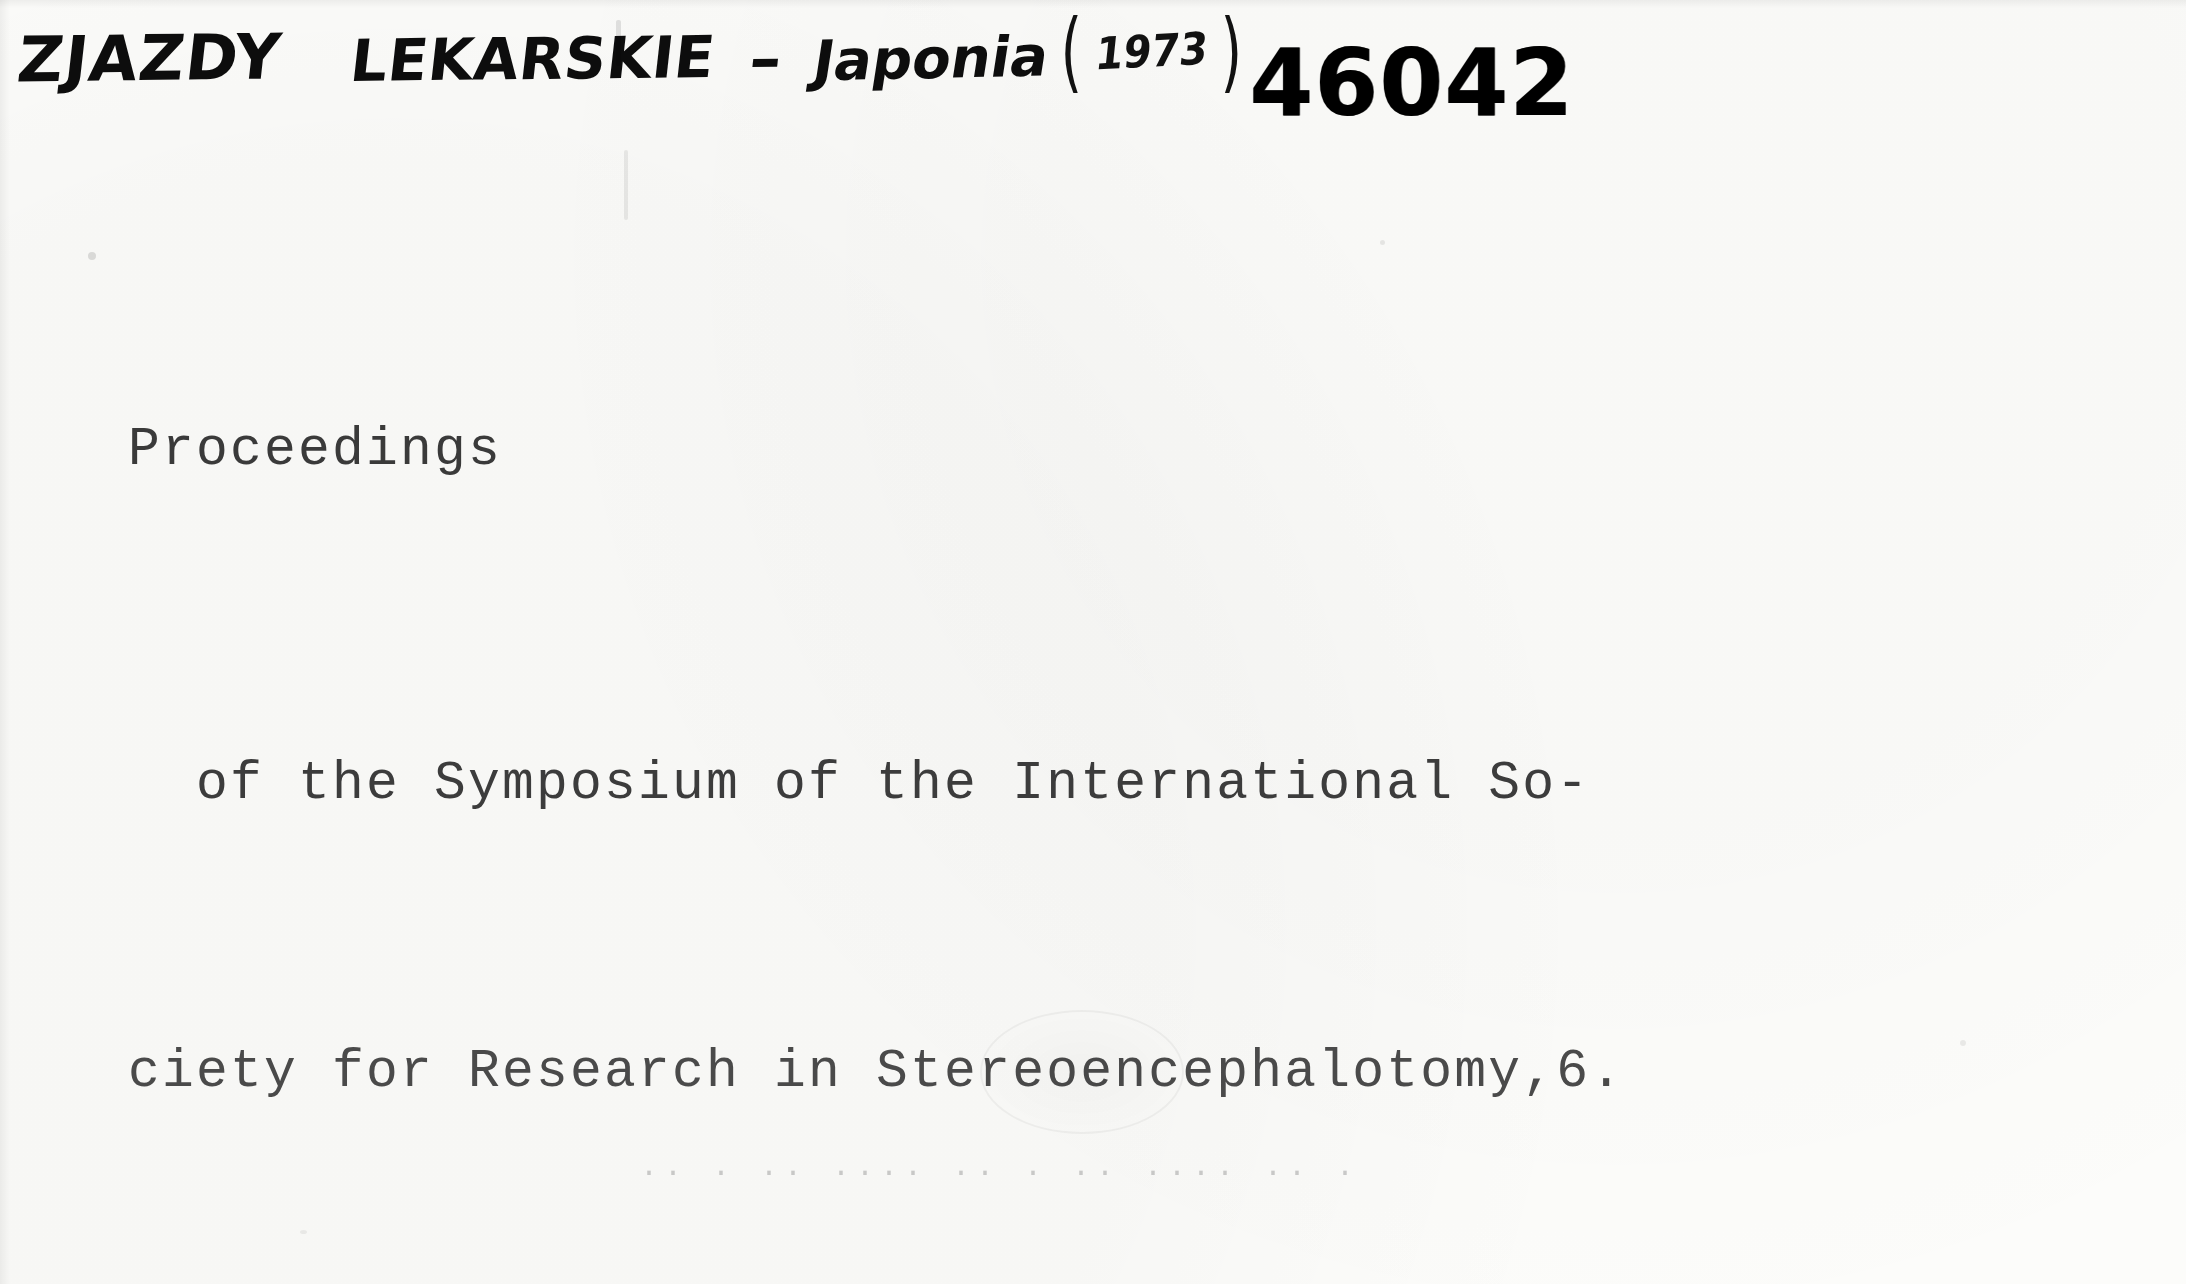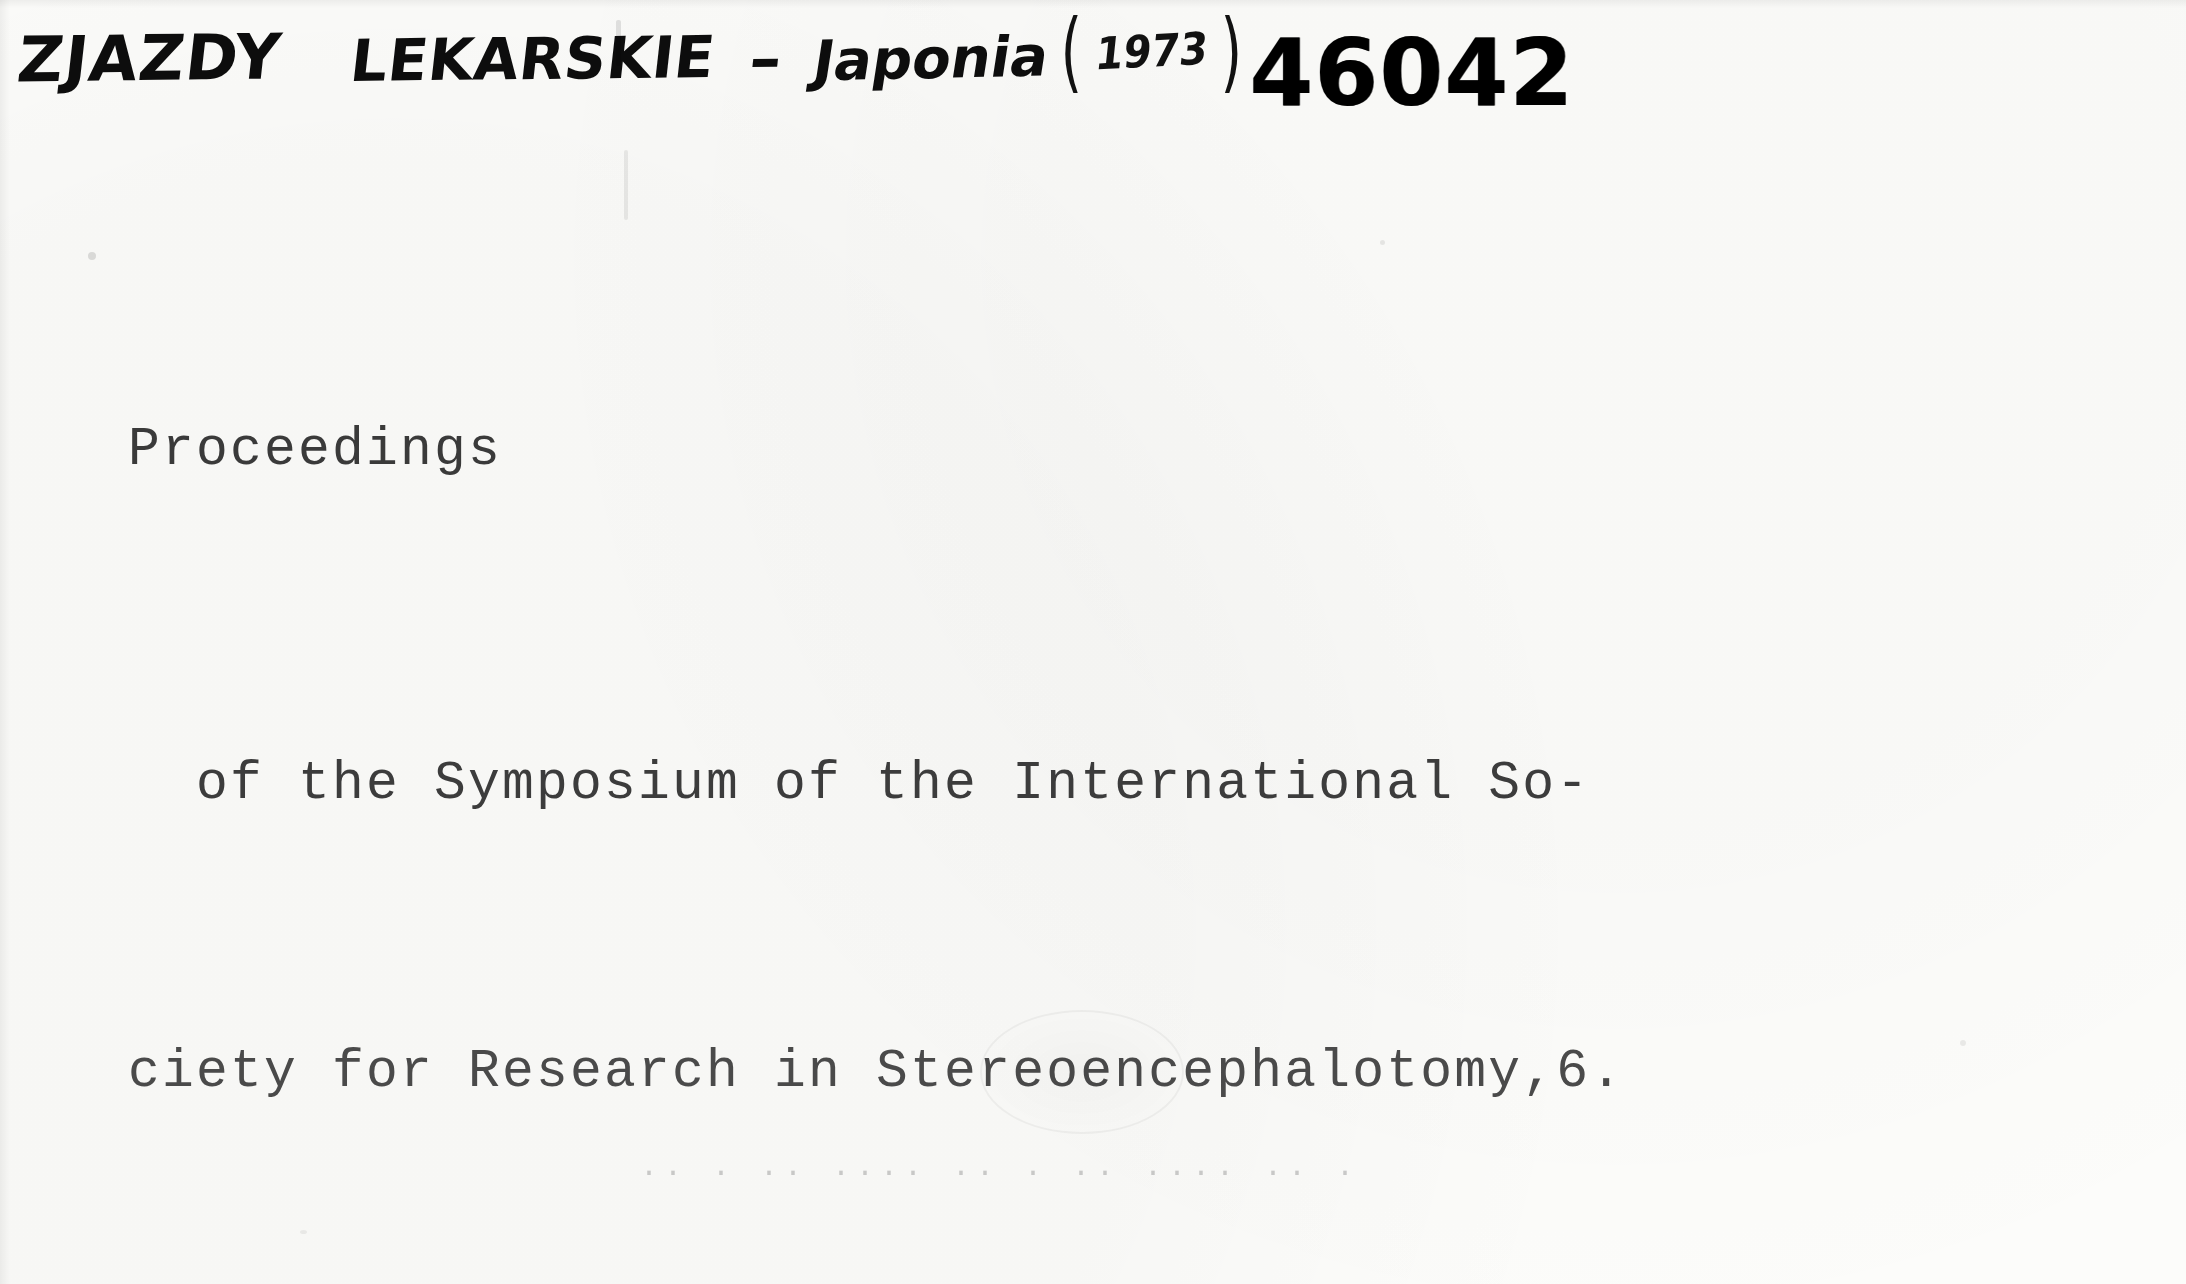--- a/index.html
+++ b/index.html
@@ -88,21 +88,21 @@
   .stamp-number {
     font-family: "DejaVu Sans", sans-serif;
     font-weight: 700;
     font-size: 92px;
     letter-spacing: 1px;
     color: #000;
     display: inline-block;
     vertical-align: top;
     line-height: 108px;
     position: relative;
-    top: 6px;
+    top: 16px;
     margin-left: -6px;
     text-shadow: 0.6px 0 0 rgba(0,0,0,0.55), -0.6px 0 0 rgba(0,0,0,0.25);
   }
 
   
   .typed {
     position: absolute;
     left: 128px;
     top: 210px;
     width: 2060px;

